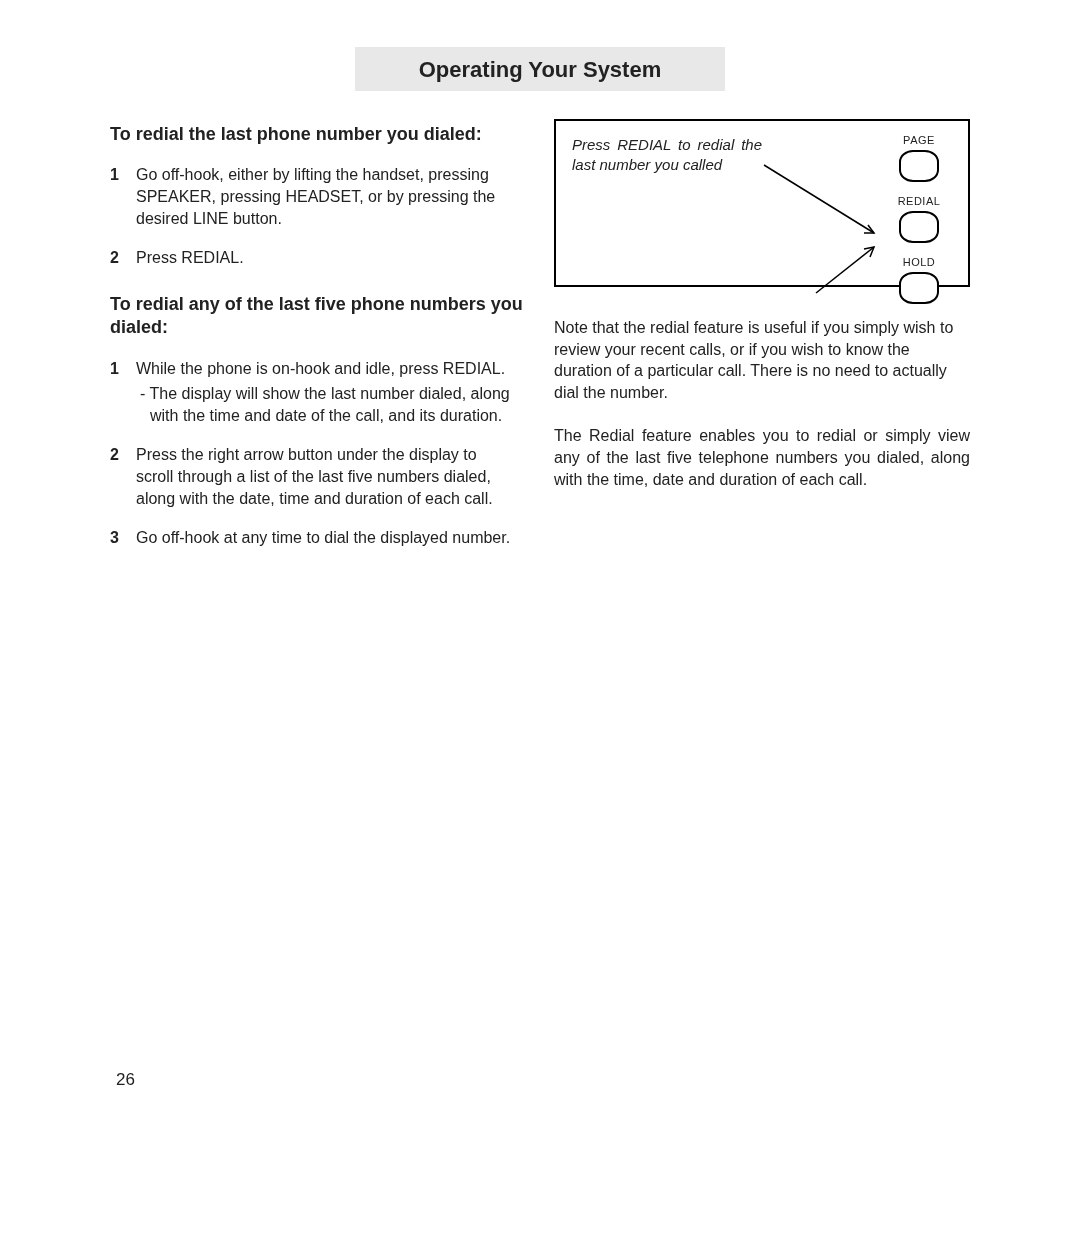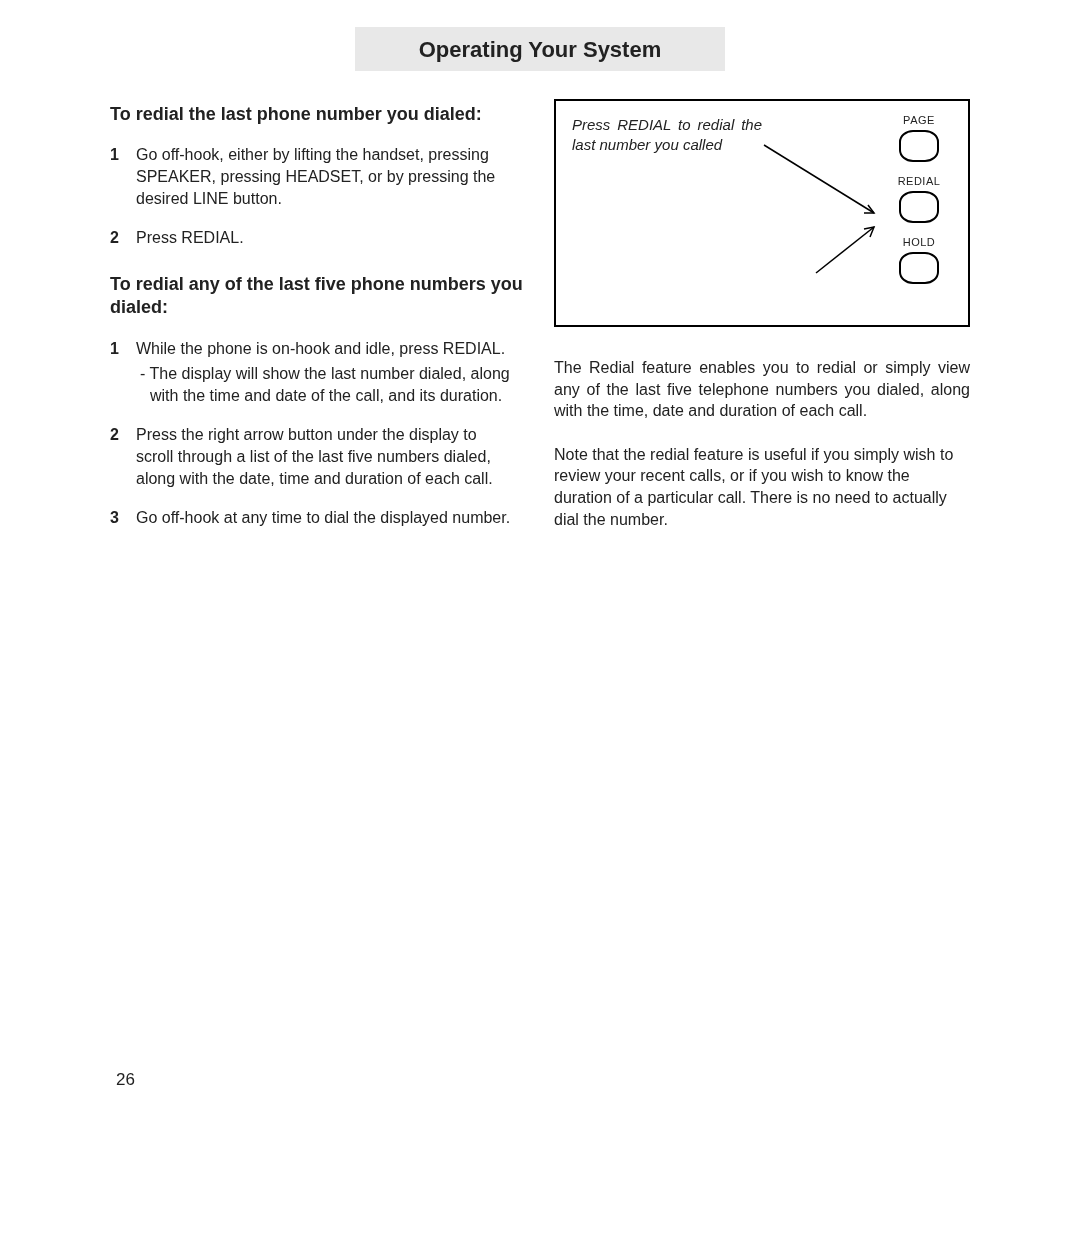--- a/index.html
+++ b/index.html
@@ -7,21 +7,21 @@
     padding: 0;
     background: #fff;
     font-family: Arial, Helvetica, sans-serif;
     color: #222;
   }
   .page {
     width: 1080px;
     height: 1260px;
     position: relative;
     box-sizing: border-box;
-    padding: 27px 110px 40px 110px;
+    padding: 47px 110px 40px 110px;
   }
   .banner {
     background: #e8e8e8;
     font-weight: bold;
     font-size: 22px;
     text-align: center;
     width: 370px;
     margin: 0 auto 28px auto;
     padding: 10px 0 8px 0;
   }
@@ -67,21 +67,21 @@
   ol.steps .sub {
     padding-left: 14px;
     text-indent: -10px;
     margin-top: 4px;
   }
   .para { margin: 0 0 22px 0; text-align: justify; }
 
   
   .diagram {
     border: 2px solid #000;
-    height: 228px;
+    height: 168px;
     position: relative;
     margin-bottom: 30px;
     box-sizing: border-box;
   }
   .callout {
     position: absolute;
     font-style: italic;
     font-size: 15px;
     line-height: 1.3;
     text-align: justify;
@@ -172,20 +172,20 @@
         </div>
 
         <svg class="lines" width="410" height="228">
           <line x1="208" y1="44" x2="318" y2="112" stroke="#000" stroke-width="1.5"></line>
           <polyline points="312,104 318,112 308,112" fill="none" stroke="#000" stroke-width="1.5"></polyline>
           <line x1="260" y1="172" x2="318" y2="126" stroke="#000" stroke-width="1.5"></line>
           <polyline points="308,128 318,126 314,136" fill="none" stroke="#000" stroke-width="1.5"></polyline>
         </svg>
       </div>
 
+      <p class="para" style="text-align:left;">Note that the redial feature is useful if you sim­ply wish to review your recent calls, or if you wish to know the duration of a particular call. There is no need to actually dial the number.</p>
       <p class="para">The Redial feature enables you to redial or sim­ply view any of the last five telephone numbers you dialed, along with the time, date and dura­tion of each call.</p>
-      <p class="para" style="text-align:left;">Note that the redial feature is useful if you sim­ply wish to review your recent calls, or if you wish to know the duration of a particular call. There is no need to actually dial the number.</p>
     </div>
 
   </div>
 
   <div class="page-num">26</div>
 </div>
 
 </body></html>

